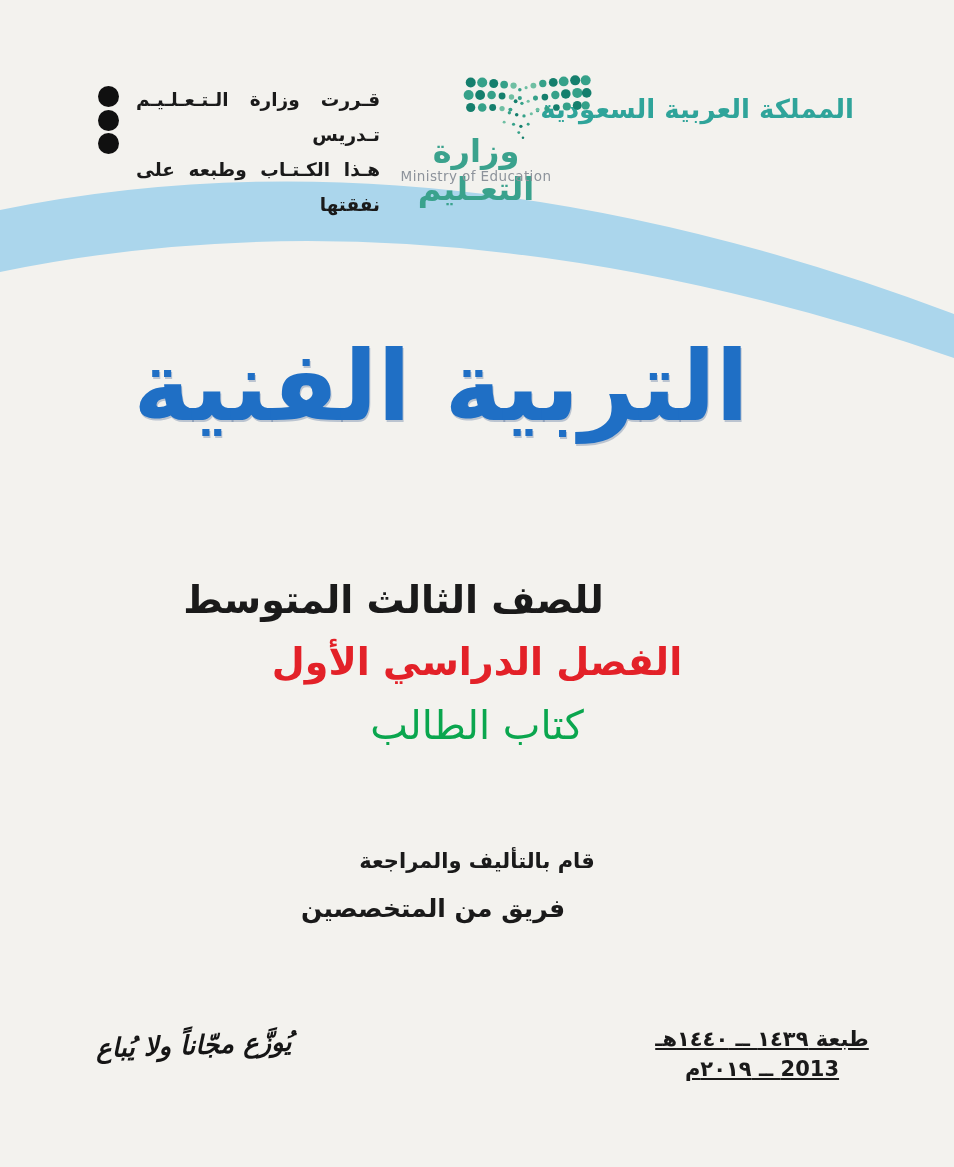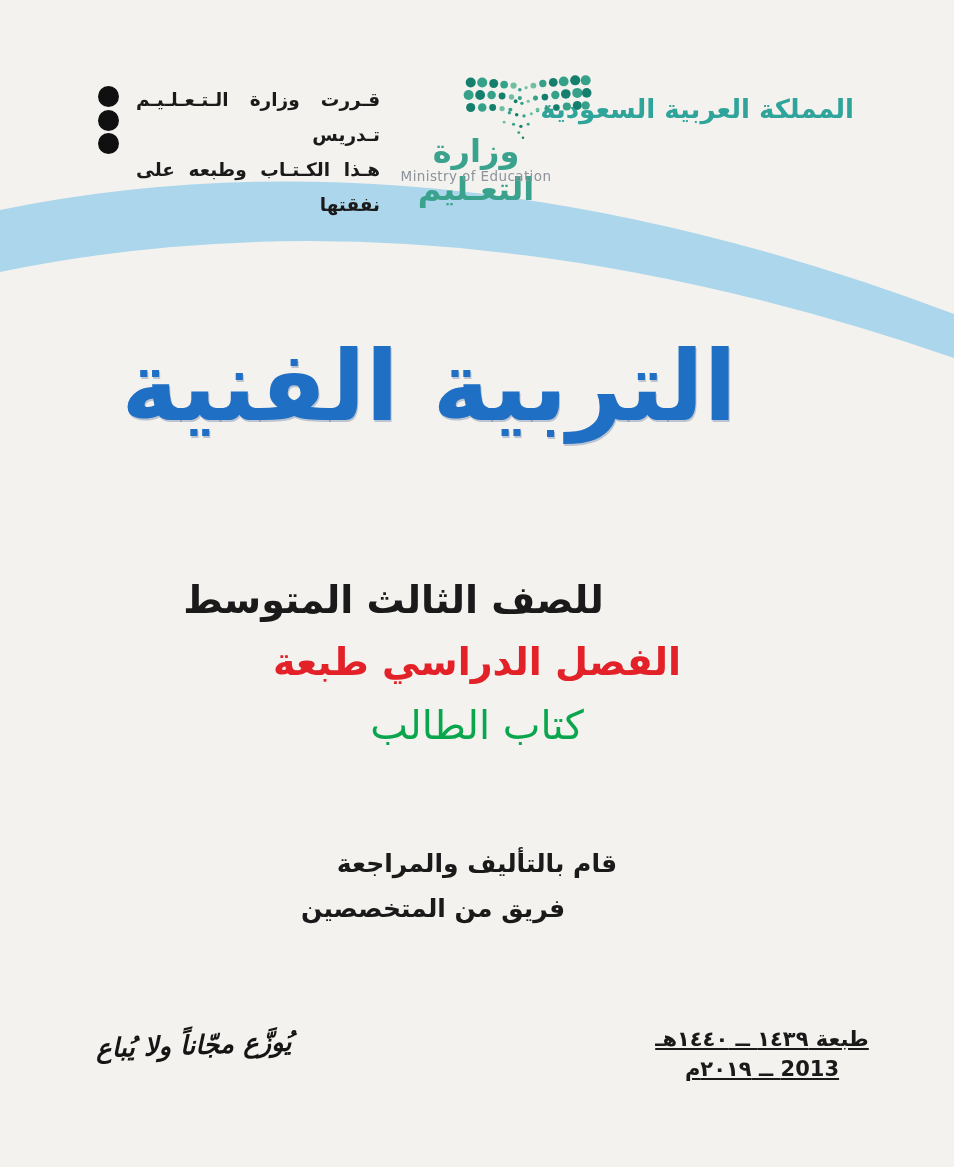--- a/index.html
+++ b/index.html
@@ -57,21 +57,21 @@
     position:absolute; left:40px; top:-2px; width:244px;
     direction:rtl; text-align:justify; text-align-last:justify;
     font-size:18.5px; font-weight:bold; color:var(--text-black,#1a1a1a);
     line-height:35px;
   }
   
   .swoosh{position:absolute; top:0; left:0; width:954px; height:460px; pointer-events:none;}
   .swoosh path{fill:var(--swoosh,#abd6ec);}
   
   .book-title{
-    position:absolute; top:330px; left:4px; width:850px;
+    position:absolute; top:330px; left:16px; width:850px;
     text-align:center; direction:rtl;
     font-size:97px; font-weight:bold;
     color:var(--title-blue,#1f6fc5);
     text-shadow:1px 2px 0 rgba(20,60,120,0.25);
   }
   .grade{
     position:absolute; top:578px; left:0; width:787px;
     text-align:center; direction:rtl;
     font-size:38px; font-weight:bold; color:var(--text-black,#1a1a1a);
   }
@@ -82,21 +82,21 @@
   }
   .book-type{
     position:absolute; top:702px; left:0; width:954px;
     text-align:center; direction:rtl;
     font-size:40px; font-weight:normal; color:var(--book-green,#0aa64e);
   }
   
   .credits-1{
     position:absolute; top:849px; left:0; width:954px;
     text-align:center; direction:rtl;
-    font-size:25px; font-weight:bold; color:var(--text-black,#1a1a1a);
+    font-size:21px; font-weight:bold; color:var(--text-black,#1a1a1a);
   }
   .credits-2{
     position:absolute; top:894px; left:0; width:866px;
     text-align:center; direction:rtl;
     font-size:25px; font-weight:bold; color:var(--text-black,#1a1a1a);
   }
   
   .edition{
     position:absolute; top:1024px; right:77px; width:230px;
     direction:rtl; text-align:center;
@@ -192,21 +192,21 @@
     </div>
     <div class="decree-text">
       <span>قـررت وزارة الـتـعـلـيـم تـدريس</span><br>
       <span>هـذا الكـتـاب وطبعه على نفقتها</span>
     </div>
   </div>
 
   <div class="book-title">التربية الفنية</div>
 
   <div class="grade">للصف الثالث المتوسط</div>
-  <div class="semester">الفصل الدراسي طبعة</div>
+  <div class="semester">الفصل الدراسي الأول</div>
   <div class="book-type">كتاب الطالب</div>
 
   <div class="credits-1">قام بالتأليف والمراجعة</div>
   <div class="credits-2">فريق من المتخصصين</div>
 
   <div class="edition">
     <span>طبعة ١٤٣٩ ــ ١٤٤٠هـ</span><br>
     <span>2013 ــ ٢٠١٩م</span>
   </div>
   <div class="free-note">يُوزَّع مجّاناً ولا يُباع</div>

